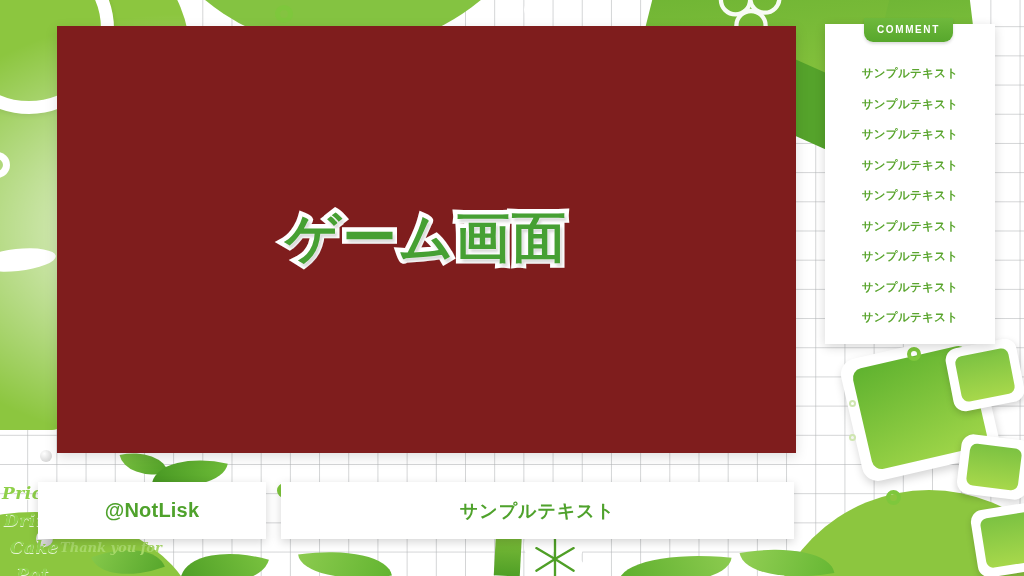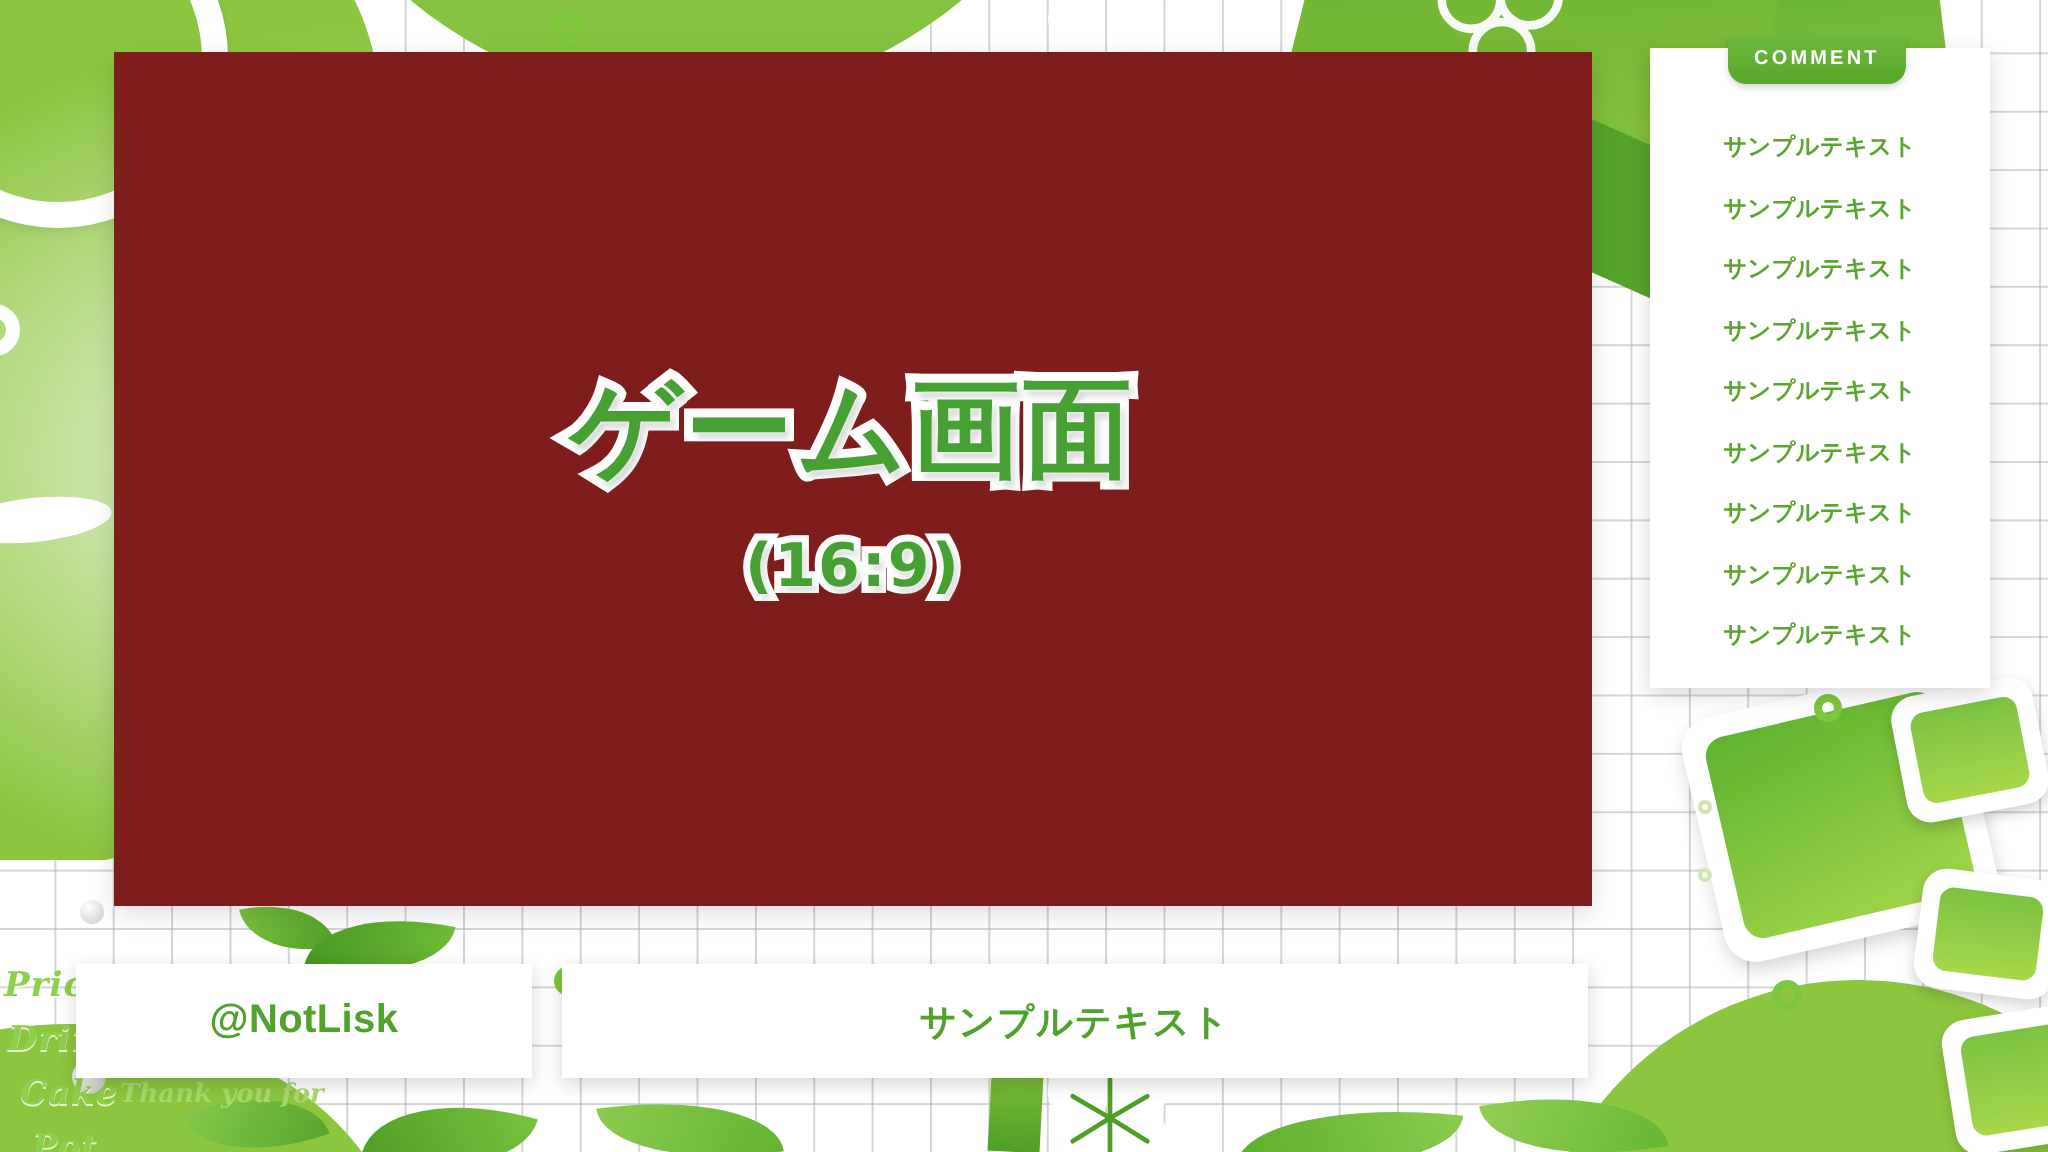--- a/index.html
+++ b/index.html
@@ -457,21 +457,20 @@
     <span class="s1">Price</span>
     <span class="s2">Drink</span>
     <span class="s3">Cake</span>
     <span class="s4">Pot...</span>
   </div>
   <div class="script-bottom">Thank you for</div>
 
   <div class="game-panel">
     <div class="game-inner">
       <div class="game-title">ゲーム画面</div>
-      <div class="game-subtitle">(16:9)</div>
     </div>
   </div>
 
   <div class="comment-panel"></div>
   <div class="comment-badge">COMMENT</div>
   <div class="comment-list">
     <div class="comment-item">サンプルテキスト</div>
     <div class="comment-item">サンプルテキスト</div>
     <div class="comment-item">サンプルテキスト</div>
     <div class="comment-item">サンプルテキスト</div>

